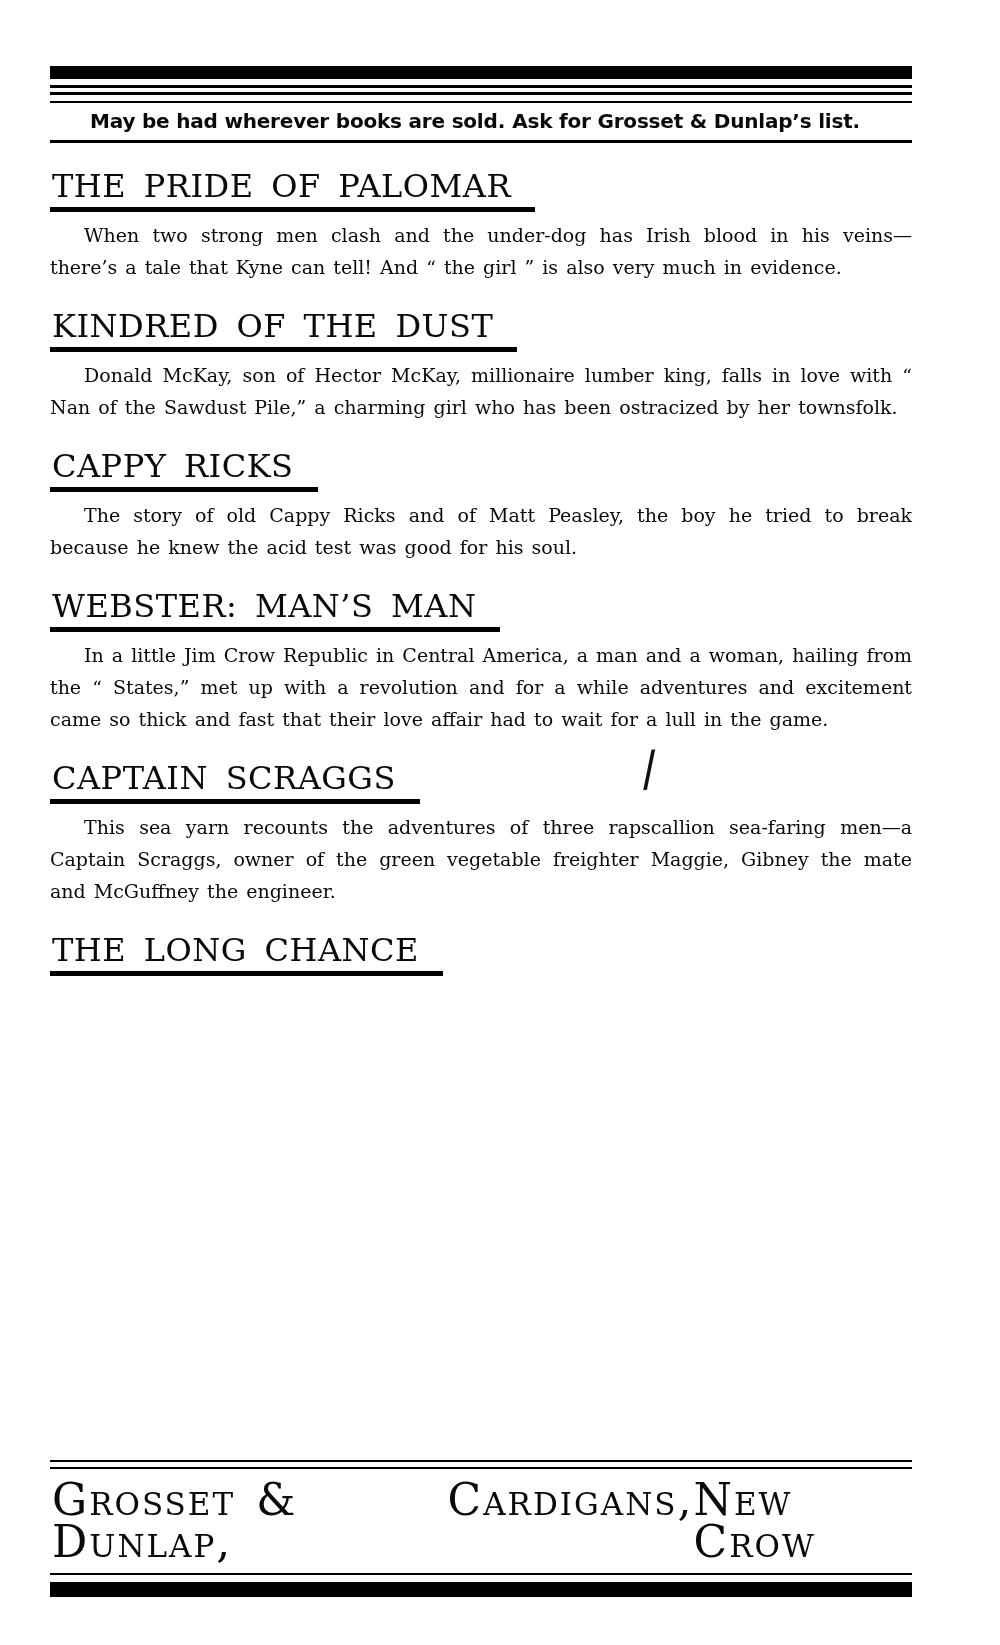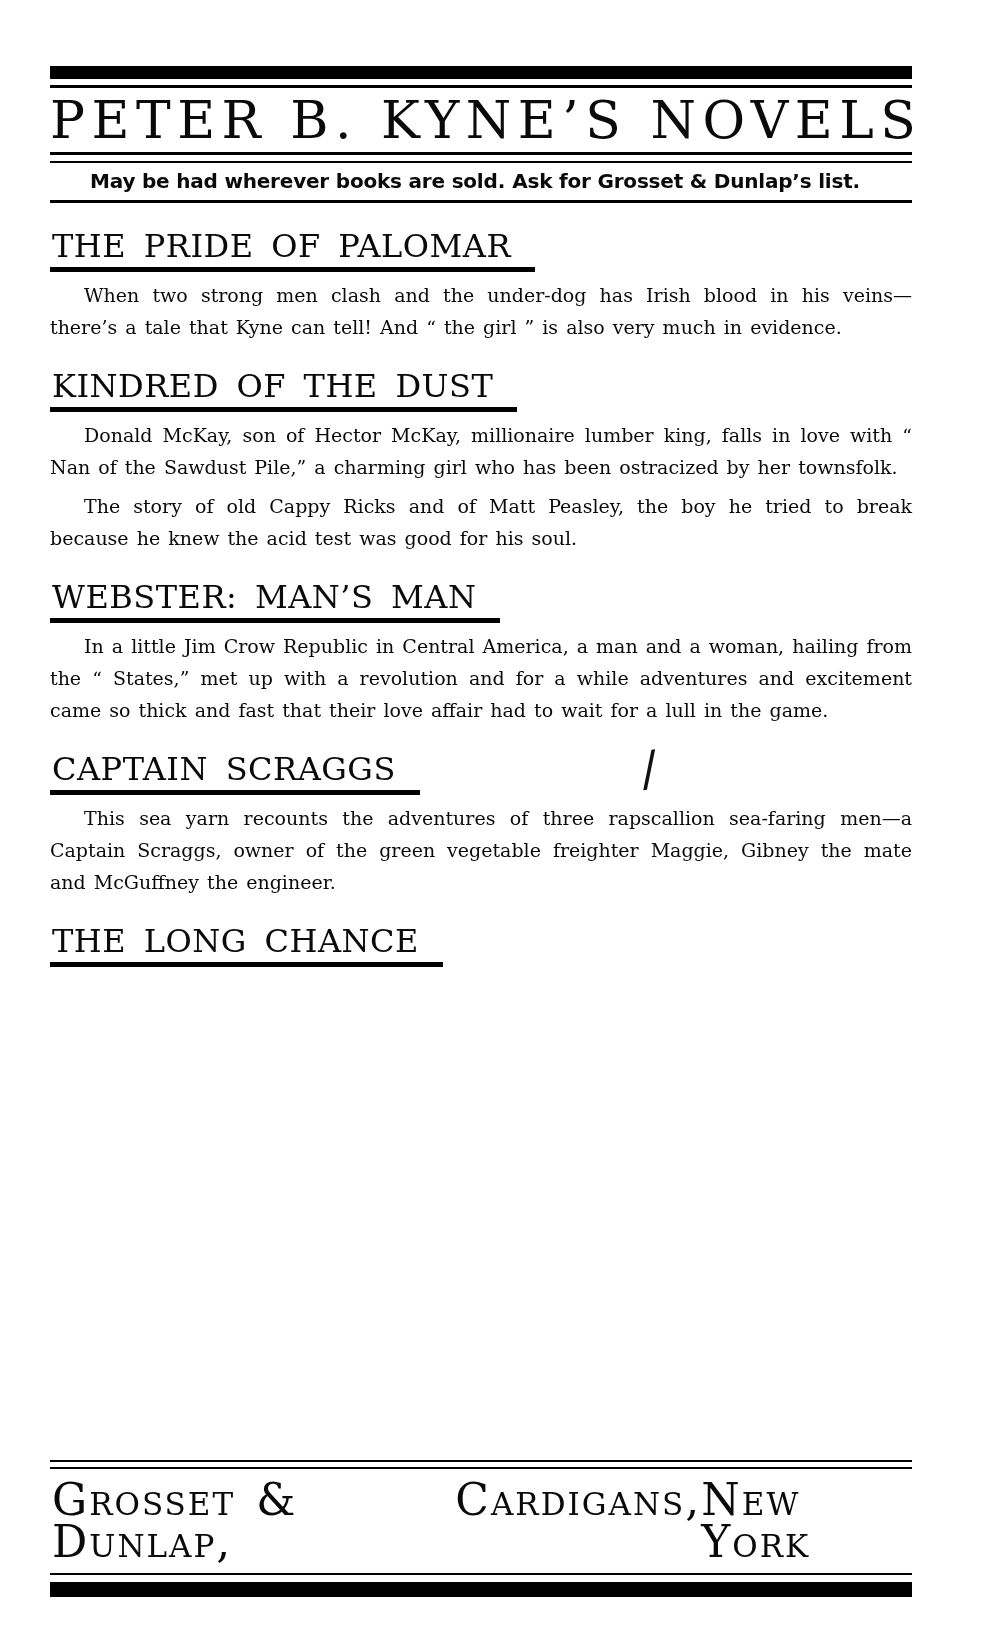--- a/index.html
+++ b/index.html
@@ -82,21 +82,20 @@
   }
 </style>
 </head>
 <body>
 
 <div class="content">
 
   <div class="bar-thick"></div>
   <div class="rule-3 mt6"></div>
 
-  <h1 class="masthead">PETER B. KYNE’S NOVELS</h1>
 
   <div class="rule-3 masthead-rules-bottom"></div>
   <div class="rule-2 mt6"></div>
 
   <div class="tagline">
     <span>May be had wherever books are sold.</span>
     <span>Ask for Grosset &amp; Dunlap’s list.</span>
   </div>
 
   <div class="rule-3"></div>
@@ -106,20 +105,21 @@
     <p class="book-desc">When two strong men clash and the under-dog has Irish blood in his veins—there’s a tale that Kyne can tell!  And “ the girl ” is also very much in evidence.</p>
   </section>
 
   <section class="book">
     <h2 class="book-heading">KINDRED OF THE DUST</h2>
     <p class="book-desc">Donald McKay, son of Hector McKay, millionaire lumber king, falls in love with “ Nan of the Sawdust Pile,” a charming girl who has been ostracized by her townsfolk.</p>
   </section>
 
 
   <section class="book">
+    <h2 class="book-heading">CAPPY RICKS</h2>
     <p class="book-desc">The story of old Cappy Ricks and of Matt Peasley, the boy he tried to break because he knew the acid test was good for his soul.</p>
   </section>
 
   <section class="book">
     <h2 class="book-heading">WEBSTER: MAN’S MAN</h2>
     <p class="book-desc">In a little Jim Crow Republic in Central America, a man and a woman, hailing from the “ States,” met up with a revolution and for a while adventures and excitement came so thick and fast that their love affair had to wait for a lull in the game.</p>
   </section>
 
   <section class="book">
     <h2 class="book-heading">CAPTAIN SCRAGGS</h2>
@@ -132,20 +132,20 @@
 
 </div>
 
 <div class="footer">
   <div class="rule-2"></div>
   <div class="rule-2 mt5"></div>
 
   <div class="publisher-line">
     <span>Grosset &amp; Dunlap,</span>
     <span>Cardigans,</span>
-    <span>New York</span>
+    <span>New Crow</span>
   </div>
 
   <div class="rule-2 below"></div>
   <div class="bar-thick"></div>
 </div>
 
 <span class="slash-artifact">/</span>
 
 </body></html>

